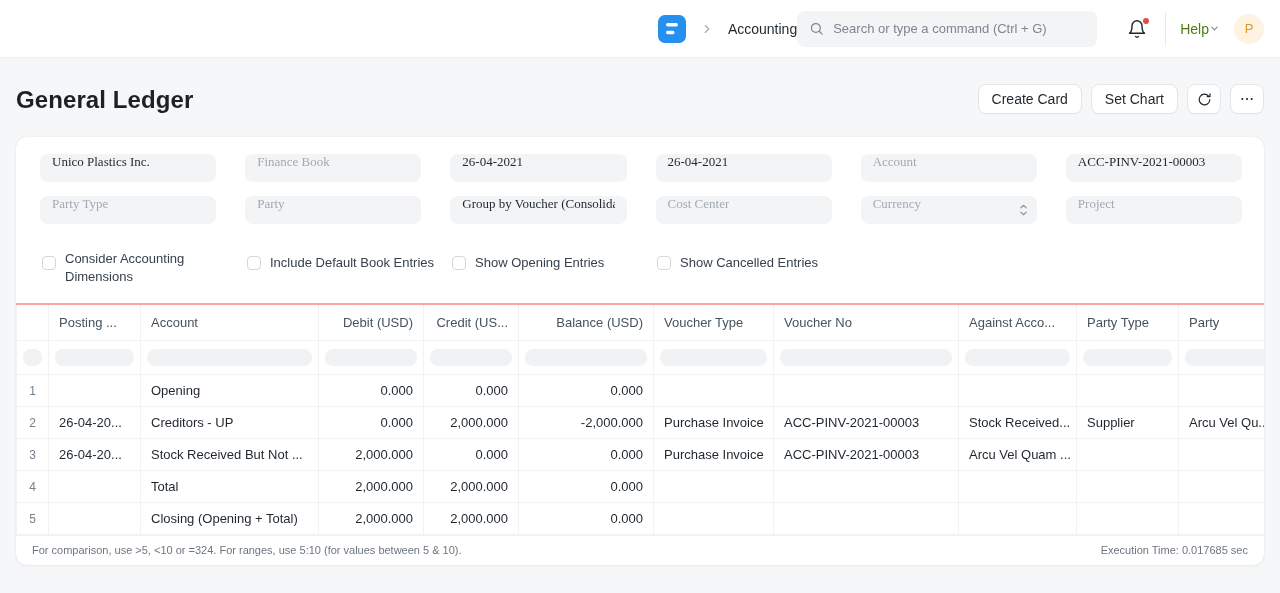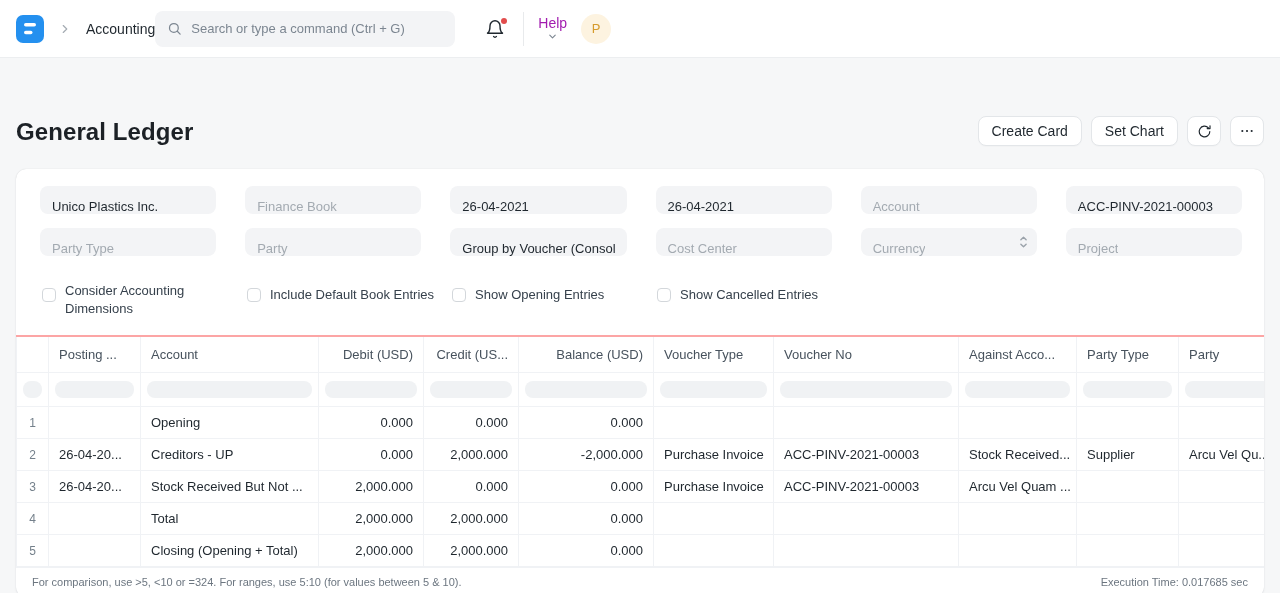--- a/index.html
+++ b/index.html
@@ -6,68 +6,68 @@
   html,body { width:1280px; height:593px; overflow:hidden; }
   body {
     font-family: "Liberation Sans", sans-serif;
     background:#f6f7f8;
     color:#1f272e;
     -webkit-font-smoothing:antialiased;
   }
   
   .navbar {
     height:58px; background:#fff; border-bottom:1px solid #eceef0;
-    display:flex; align-items:center; justify-content:flex-start;
+    display:flex; align-items:center; justify-content:flex-end;
     padding:0 16px;
   }
   .nav-left { display:flex; align-items:center; gap:14px; }
   .logo { width:28px; height:28px; display:block; cursor:pointer; }
   .crumb-chevron { color:#a5acb3; display:flex; align-items:center; }
   .breadcrumb { font-size:14px; font-weight:500; color:#1f272e; text-decoration:none; cursor:pointer; }
   .nav-right { display:flex; align-items:center; gap:14px; }
   .searchbar {
     width:300px; height:36px; background:#f3f4f6; border-radius:8px;
     display:flex; align-items:center; gap:9px; padding:0 12px; cursor:text;
   }
   .searchbar svg { flex:0 0 auto; }
   .search-ph { font-size:13px; color:#7c8691; white-space:nowrap; }
   .bell-btn { position:relative; background:none; border:none; cursor:pointer; padding:4px; display:flex; margin-left:12px; }
   .bell-dot { position:absolute; top:3px; right:2px; width:6px; height:6px; border-radius:50%; }
   .nav-divider { width:1px; height:34px; background:#e8eaec; }
-  .help-btn { display:flex; align-items:center; background:none; border:none; font-family:inherit; font-size:14px; color:#a21caf; cursor:pointer;flex-direction:column; }
+  .help-btn { display:flex; align-items:center; background:none; border:none; font-family:inherit; font-size:14px; color:#4d7c0f; cursor:pointer; }
   .avatar {
     width:30px; height:30px; border-radius:50%; border:none; cursor:pointer;
     font-family:inherit; font-size:13px; font-weight:500;
     display:flex; align-items:center; justify-content:center;
   }
   
   .page-head {
     display:flex; align-items:flex-end; justify-content:space-between;
     padding:26px 16px 23px 16px;
   }
   .page-title { font-size:24px; font-weight:700; color:#1c2126; letter-spacing:.1px; }
-  .actions { display:flex; align-items:center; gap:9px;margin-top:32px; }
+  .actions { display:flex; align-items:center; gap:9px; }
   .btn {
     height:30px; background:#fff; border:1px solid #e3e6e9; border-radius:8px;
     font-family:inherit; font-size:14px; color:#1f272e; padding:0 13px; cursor:pointer;
     display:flex; align-items:center; justify-content:center;
     box-shadow:0 1px 1px rgba(0,0,0,.02);
   }
   .icon-btn { width:34px; padding:0; color:#1f272e; }
   
   .card {
     margin:0 16px; background:#fff; border-radius:10px; overflow:hidden;
     box-shadow:0 0 1px rgba(25,39,52,.18), 0 1px 3px rgba(25,39,52,.05);
   }
   .filters { padding:17px 22px 0 24px; }
   .filter-row { display:flex; gap:29px; margin-bottom:14px; }
   .ffield {
     flex:1 1 0; height:28px; background:#f3f4f6; border-radius:8px;
-    display:flex; align-items:flex-end; padding:0 12px; cursor:pointer;
-    overflow:hidden; position:relative;
+    display:flex; align-items:flex-start; padding:0 12px; cursor:pointer;
+    overflow:hidden; position:relative;font-family:Liberation Serif, serif;
   }
   .ffield .ftext { font-size:13px; color:#a3aab1; white-space:nowrap; overflow:hidden; }
   .ffield.filled .ftext { color:#1f272e; }
   .ffield .sel-icon { position:absolute; right:9px; top:7px; }
   .checkbox-row { display:flex; padding:2px 0 18px 2px; }
   .cbitem { width:205px; display:flex; align-items:center; gap:9px; cursor:pointer; }
   .cbbox {
     flex:0 0 auto; width:14px; height:14px; border:1px solid #d3d7db; border-radius:4px;
     background:#fff;
   }

